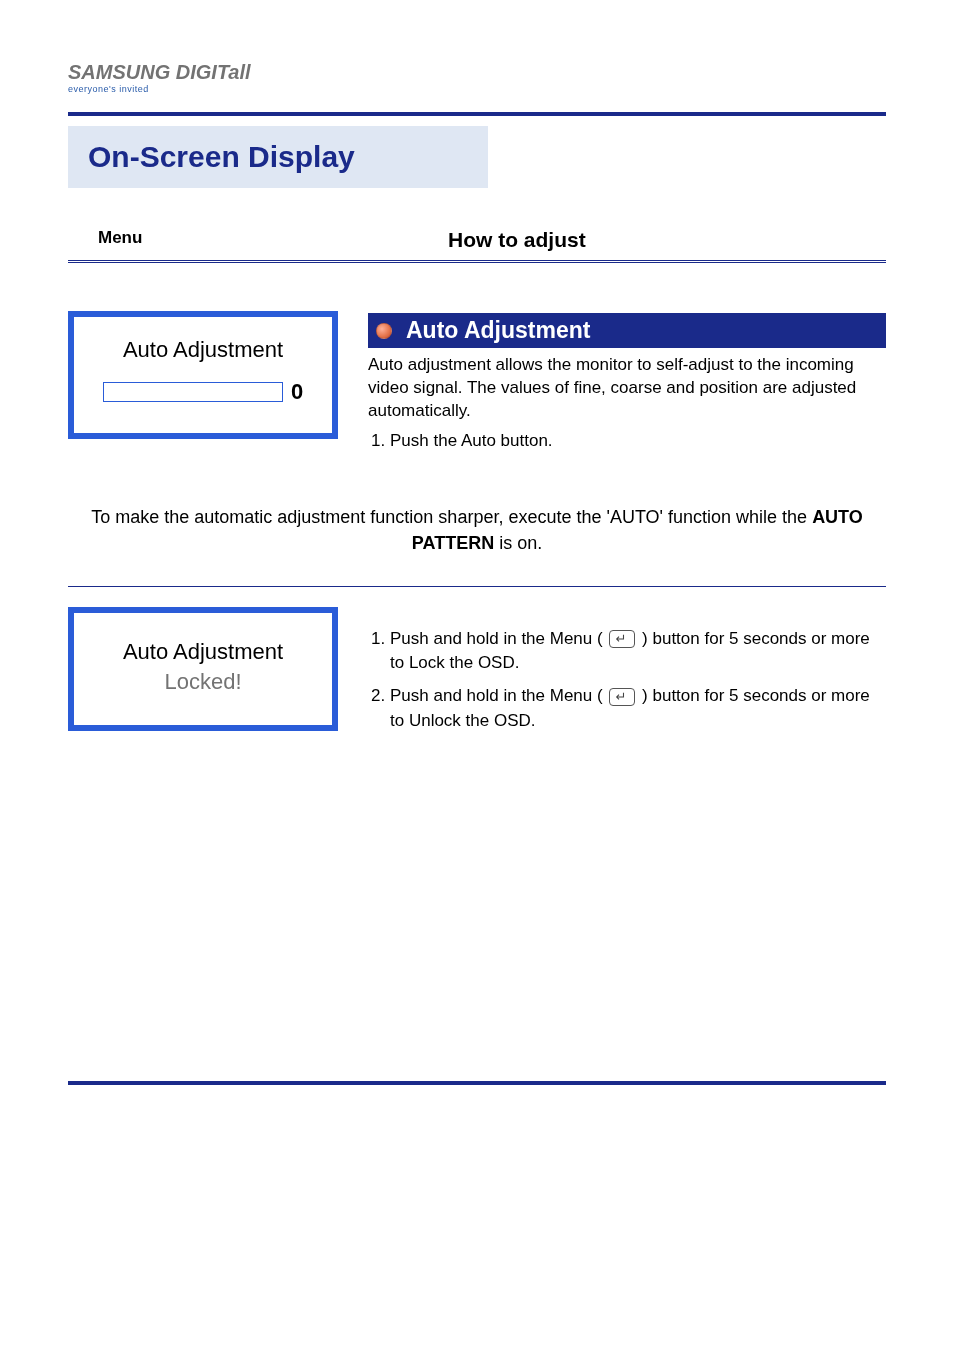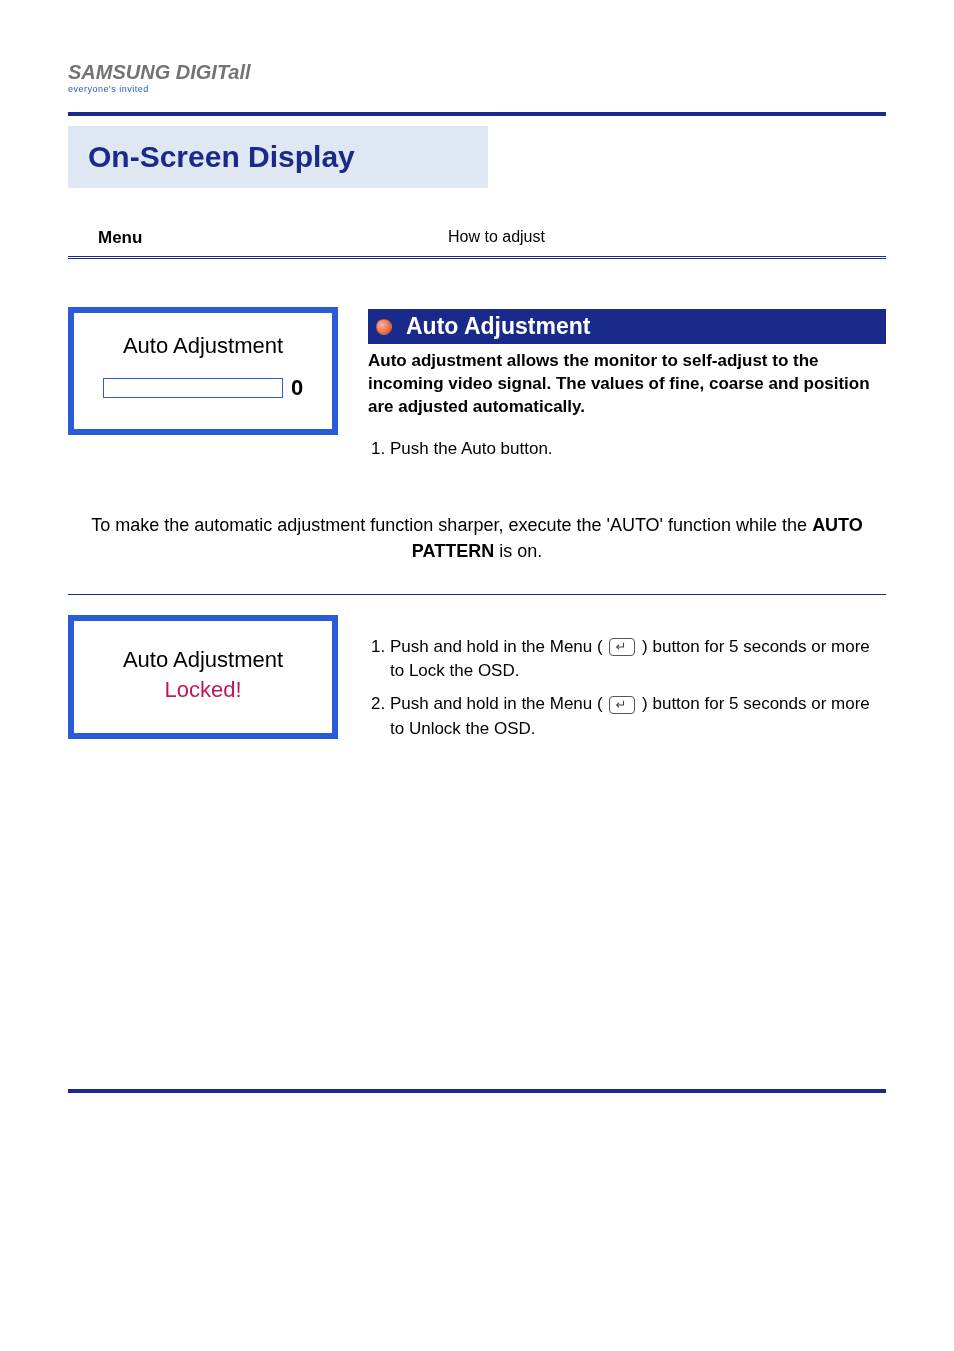--- a/index.html
+++ b/index.html
@@ -48,21 +48,21 @@
       font-weight: bold;
       color: #1a2a8a;
     }
     .headers {
       display: flex;
       padding: 0 20px 8px 30px;
       border-bottom: 3px double #1a2a8a;
       margin-bottom: 48px;
     }
     .headers .col1 { flex: 0 0 350px; font-weight: bold; font-size: 17px; }
-    .headers .col2 { font-weight: normal; font-size: 16px; }
+    .headers .col2 { font-weight: bold; font-size: 21px; }
     .section {
       display: flex;
       gap: 30px;
       margin-bottom: 20px;
     }
     .osd-box {
       flex: 0 0 270px;
       border: 6px solid #2a5cd8;
       background: #fff;
       padding: 20px 10px 28px 10px;
@@ -86,21 +86,21 @@
       height: 20px;
       border: 1px solid #2a5cd8;
       background: #fff;
     }
     .osd-box .progress-val {
       font-size: 22px;
       font-weight: bold;
       color: #000;
     }
     .osd-box .locked {
-      color: #be185d;
+      color: #737373;
       font-size: 22px;
       text-align: center;
       margin-top: 4px;
     }
     .right {
       flex: 1;
       padding-top: 2px;
     }
     .heading-bar {
       display: flex;
@@ -117,23 +117,23 @@
       height: 16px;
       border-radius: 50%;
       background: radial-gradient(circle at 35% 35%, #ffb199 0%, #e87850 55%, #c04a2a 100%);
       flex: none;
       margin-right: 14px;
       margin-left: 2px;
       border: 1px solid rgba(0,0,0,0.1);
     }
     .desc {
       font-size: 17px;
-      font-weight: bold;
+      font-weight: normal;
       line-height: 1.35;
-      margin-bottom: 18px;
+      margin-bottom: 6px;
     }
     .steps {
       padding-left: 22px;
       font-size: 17px;
       line-height: 1.45;
     }
     .steps li { margin-bottom: 8px; }
     .menu-icon {
       display: inline-block;
       width: 26px;

